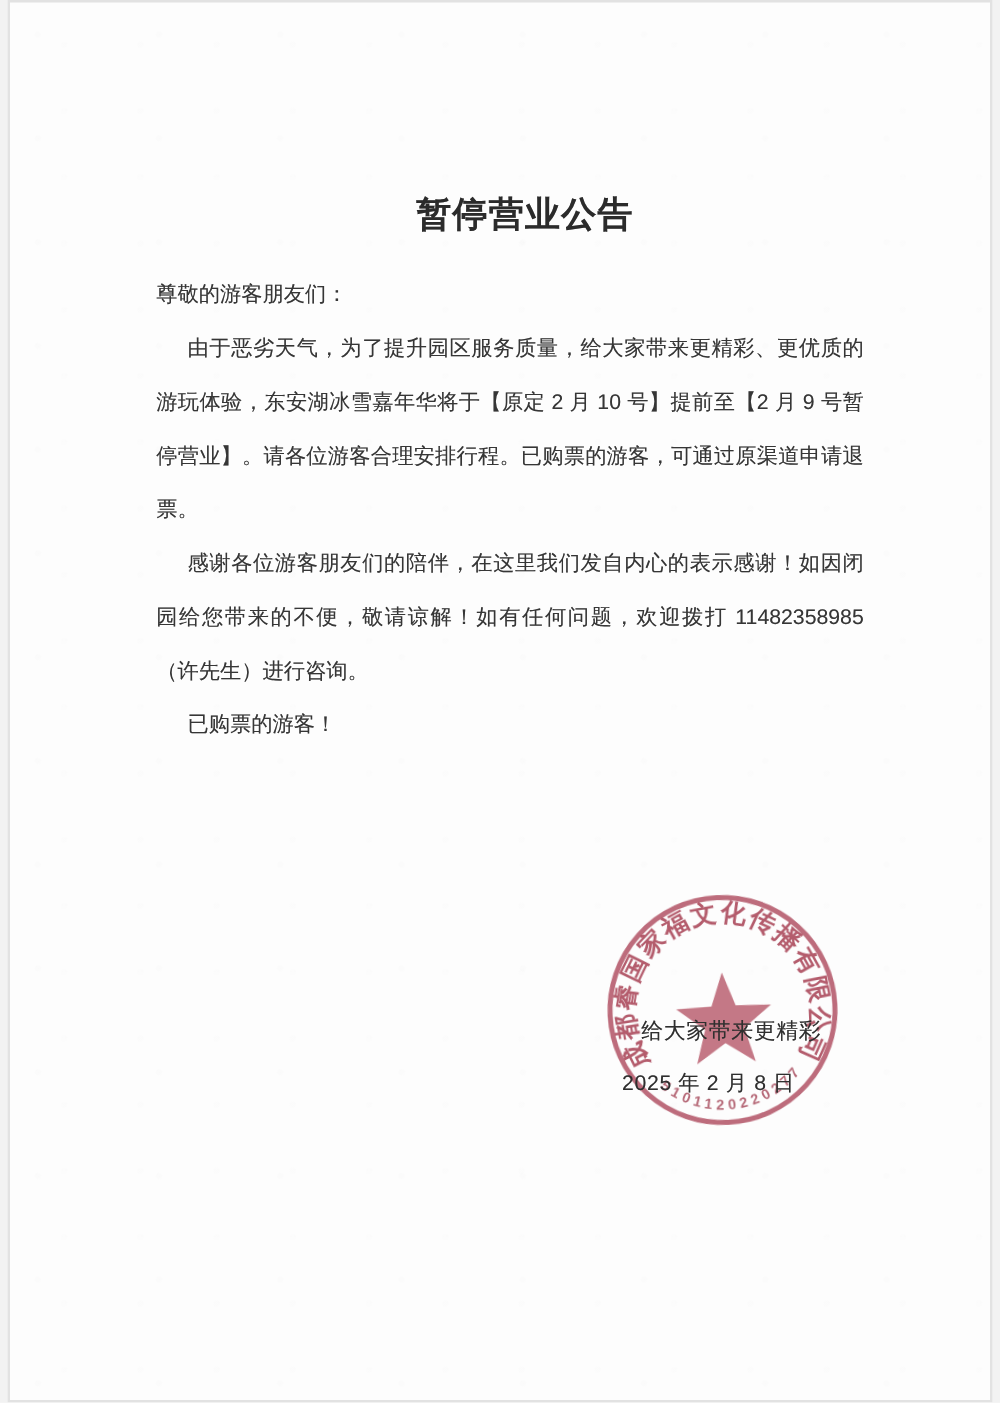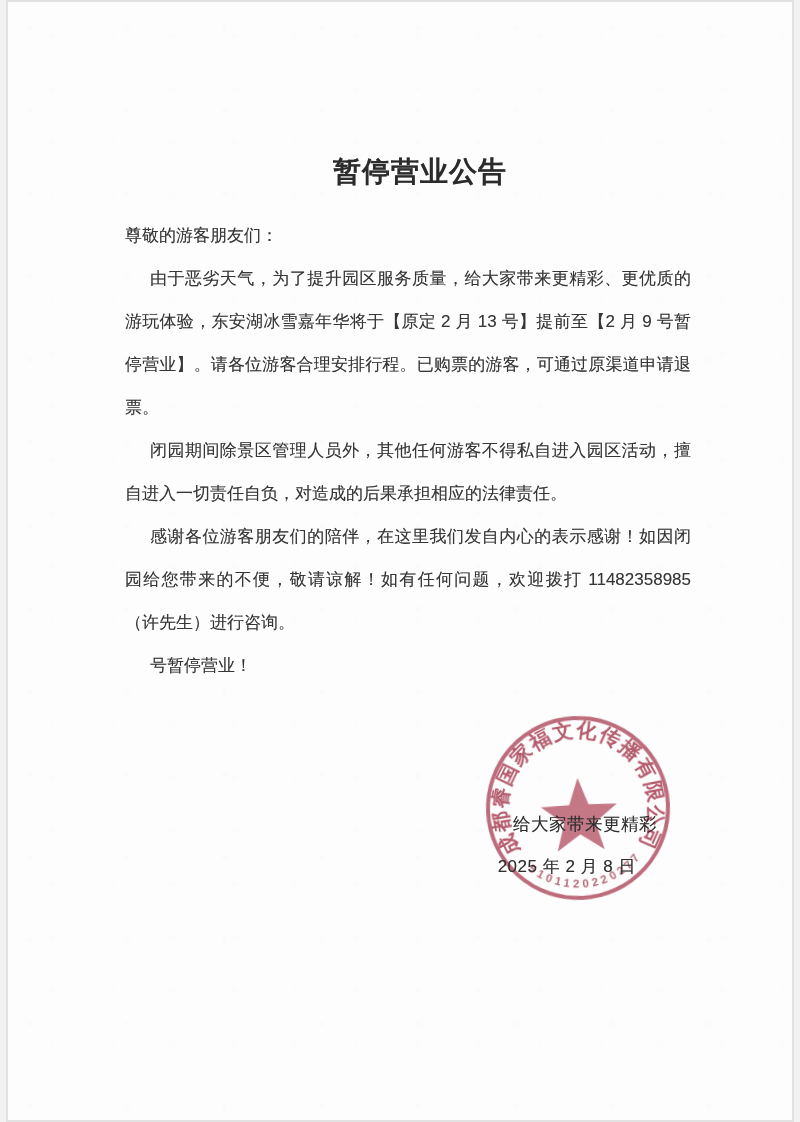--- a/index.html
+++ b/index.html
@@ -90,24 +90,23 @@
 </head>
 <body>
 
 <div class="page">
 
   <div class="title">暂停营业公告</div>
 
   <div class="body-text">
     <p class="salutation">尊敬的游客朋友们：</p>
     <div>
-        <p class="para">由于恶劣天气，为了提升园区服务质量，给大家带来更精彩、更优质的游玩体验，东安湖冰雪嘉年华将于【原定 2 月 13 号】提前至【2 月 9 号暂停营业】。请各位游客合理安排行程。已购票的游客，可通过原渠道申请退票。</p>
-        <p class="para">闭园期间除景区管理人员外，其他任何游客不得私自进入园区活动，擅自进入一切责任自负，对造成的后果承担相应的法律责任。</p>
+        <p class="para">由于恶劣天气，为了提升园区服务质量，给大家带来更精彩、更优质的游玩体验，东安湖冰雪嘉年华将于【原定 2 月 10 号】提前至【2 月 9 号暂停营业】。请各位游客合理安排行程。已购票的游客，可通过原渠道申请退票。</p>
         <p class="para">感谢各位游客朋友们的陪伴，在这里我们发自内心的表示感谢！如因闭园给您带来的不便，敬请谅解！如有任何问题，欢迎拨打 11482358985（许先生）进行咨询。</p>
-        <p class="para">号暂停营业！</p>
+        <p class="para">已购票的游客！</p>
       </div>
   </div>
 
   <div class="signature-line">给大家带来更精彩</div>
 
   <div class="date-line">2025 年 2 月 8 日</div>
 
   <svg class="seal" viewBox="-100 -100 200 200" xmlns="http://www.w3.org/2000/svg">
     <defs>
       <path id="arcTop" d="M -58.2 40.7 A 71 71 0 1 1 58.2 40.7" fill="none"></path>

